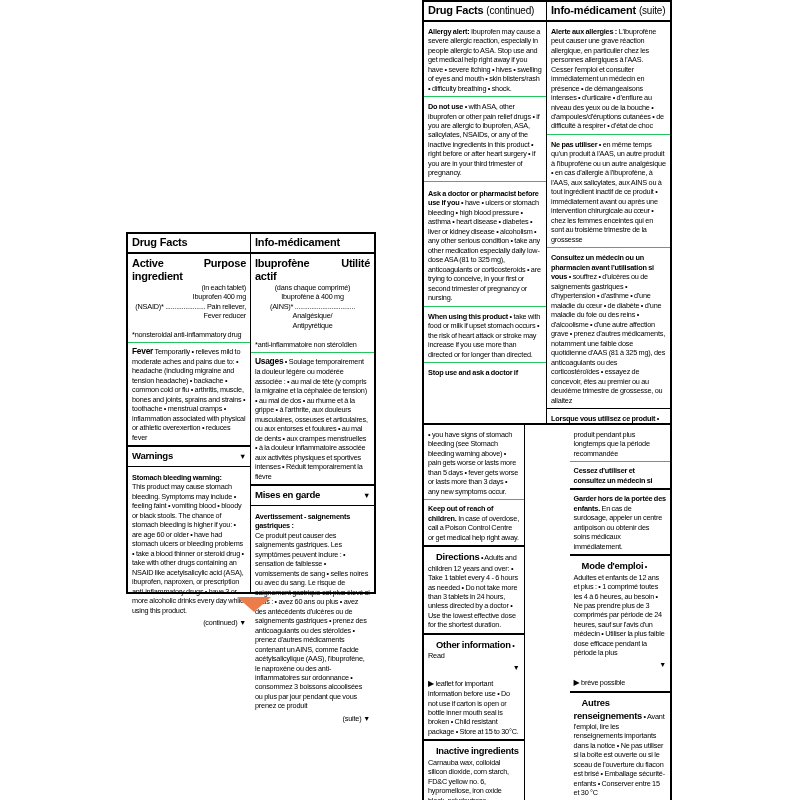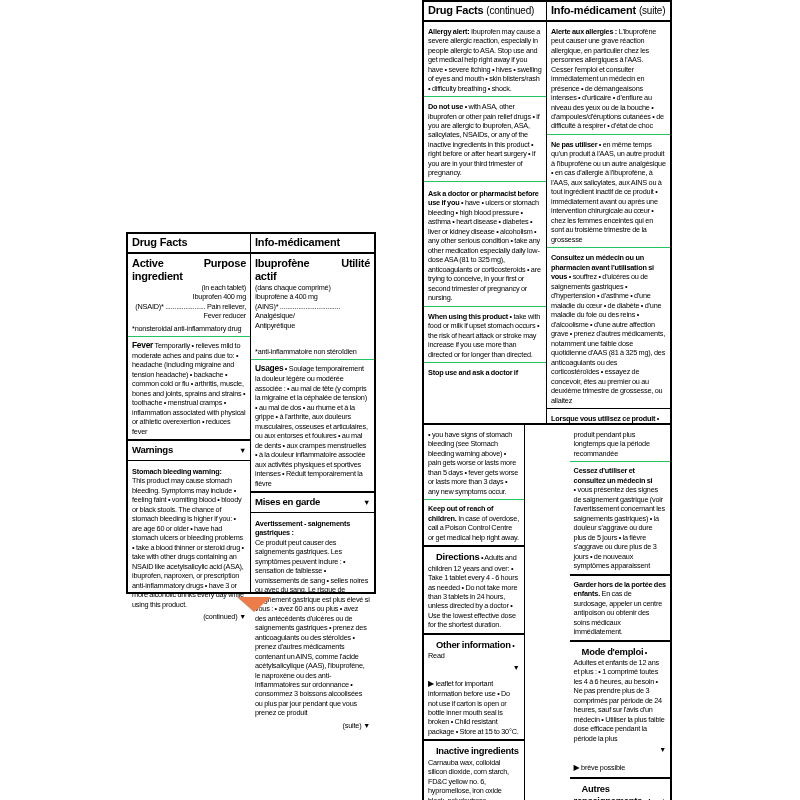--- a/index.html
+++ b/index.html
@@ -121,21 +121,21 @@
 
     <div class="blk">
       <div class="hdr">
         <span>Active ingredient</span>
         <span>Purpose</span>
       </div>
       <div class="body" style="white-space:pre-line;text-align:right">(in each tablet)
 Ibuprofen 400 mg
 (NSAID)* ...................... Pain reliever,
 Fever reducer</div>
-      <div class="body" style="margin-top:3px">*nonsteroidal anti-inflammatory drug</div>
+      <div class="body" style="margin-top:9px">*nonsteroidal anti-inflammatory drug</div>
     </div>
 
     <div class="blk thick">
       <div class="body"><span class="inline-hdr">Fever</span> <span>Temporarily • relieves mild to moderate aches and pains due to: • headache (including migraine and tension headache) • backache • common cold or flu • arthritis, muscle, bones and joints, sprains and strains • toothache • menstrual cramps • inflammation associated with physical or athletic overexertion • reduces fever</span></div>
     </div>
 
     <div class="sect">
       <span>Warnings</span>
       <span class="caret">▼</span>
     </div>
@@ -153,25 +153,25 @@
   </div>
 
   <div class="col fr">
     <div class="title">Info-médicament</div>
 
     <div class="blk">
       <div class="hdr">
         <span>Ibuprofène actif</span>
         <span>Utilité</span>
       </div>
-      <div class="body" style="white-space:pre-line;text-align:left">(dans chaque comprimé)
+      <div class="body" style="white-space:pre-line;text-align:center">(dans chaque comprimé)
 Ibuprofène à 400 mg
 (AINS)* ................................. Analgésique/
 Antipyrétique</div>
-      <div class="body" style="margin-top:17px">*anti-inflammatoire non stéroïdien</div>
+      <div class="body" style="margin-top:10px">*anti-inflammatoire non stéroïdien</div>
     </div>
 
     <div class="blk thick">
       <div class="body"><span class="inline-hdr">Usages</span> <span>• Soulage temporairement la douleur légère ou modérée associée : • au mal de tête (y compris la migraine et la céphalée de tension) • au mal de dos • au rhume et à la grippe • à l'arthrite, aux douleurs musculaires, osseuses et articulaires, ou aux entorses et foulures • au mal de dents • aux crampes menstruelles • à la douleur inflammatoire associée aux activités physiques et sportives intenses • Réduit temporairement la fièvre</span></div>
     </div>
 
     <div class="sect">
       <span>Mises en garde</span>
       <span class="caret">▼</span>
     </div>
@@ -268,21 +268,21 @@
     </div>
     <div class="spacer"></div>
   </div>
 
   <div class="col fr">
     <div class="blk" style="padding-top:5px">
       <div class="body">produit pendant plus longtemps que la période recommandée</div>
     </div>
 
     <div class="blk thick" style="padding-top:4px">
-      <div class="body"><b>Cessez d'utiliser et consultez un médecin si</b><br><span>• vous présentez des signes de saignement gastrique (voir l'avertissement concernant les saignements gastriques) • la douleur s'aggrave ou dure plus de 5 jours • la fièvre s'aggrave ou dure plus de 3 jours • de nouveaux symptômes apparaissent</span></div>
+      <div class="body"><b>Cessez d'utiliser et consultez un médecin si</b><br></div>
     </div>
 
     <div class="blk thick" style="padding-top:4px">
       <div class="body"><b>Garder hors de la portée des enfants.</b> <span>En cas de surdosage, appeler un centre antipoison ou obtenir des soins médicaux immédiatement.</span></div>
     </div>
 
     <div class="blk nb" style="padding-top:4px">
       <div class="body"><span class="inline-hdr big">Mode d'emploi</span> <span>• Adultes et enfants de 12 ans et plus : • 1 comprimé toutes les 4 à 6 heures, au besoin • Ne pas prendre plus de 3 comprimés par période de 24 heures, sauf sur l'avis d'un médecin • Utiliser la plus faible dose efficace pendant la période la plus</span></div>
       <div class="cont" style="padding-top:2px"><span class="caret">▼</span></div>
     </div>

